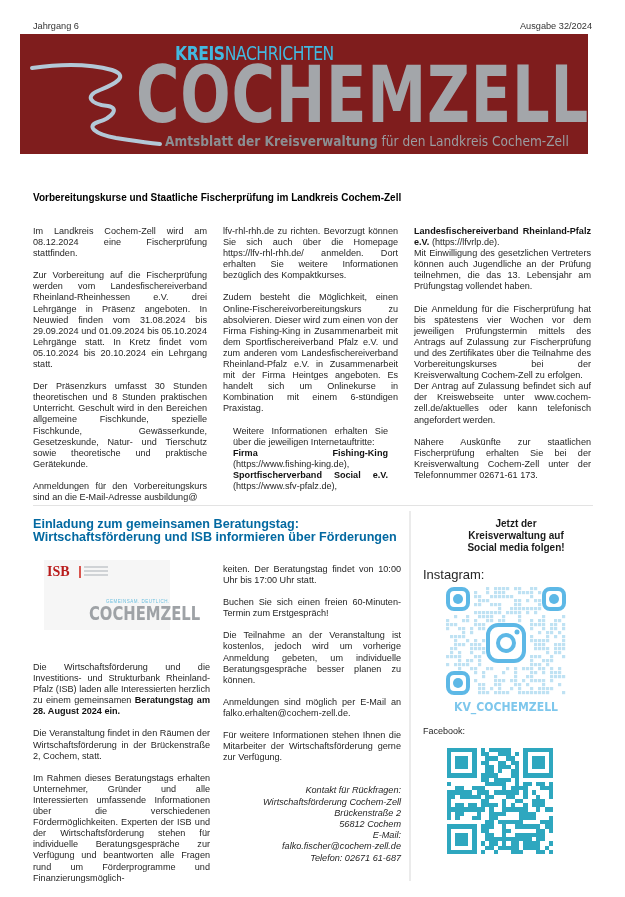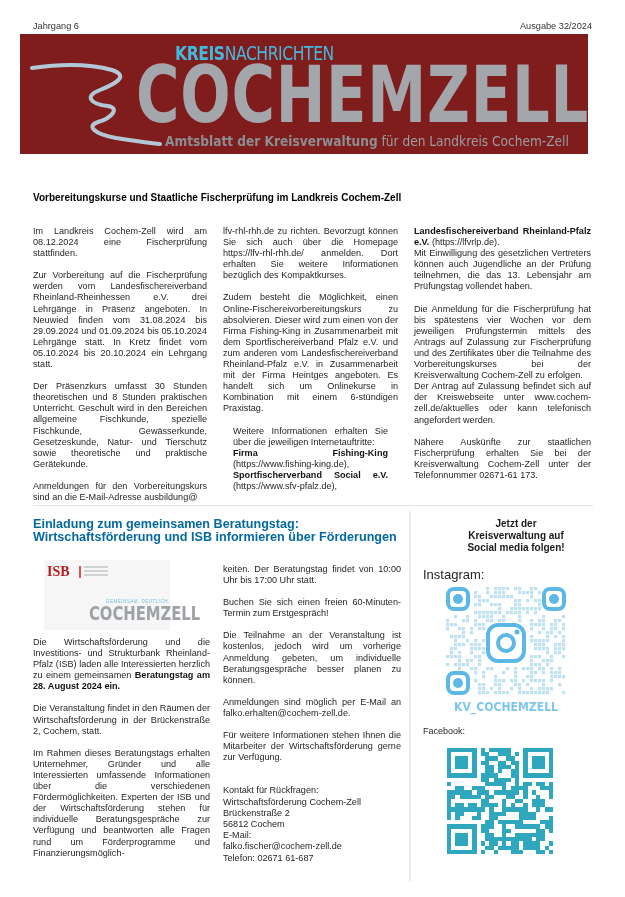--- a/index.html
+++ b/index.html
@@ -33,23 +33,23 @@
 
     .h2 { position: absolute; left: 33px; top: 518px; width: 370px; font-size: 12.6px; font-weight: bold; line-height: 13.2px; color: #0369a1; }
 
     .isb-logo { position: absolute; left: 44px; top: 560px; width: 126px; height: 70px; background: #f6f6f6; }
     .isb-logo .isb { position: absolute; left: 3px; top: 4px; font-family: "Liberation Serif", serif; font-weight: bold; font-size: 14px; color: #b91c1c; }
     .isb-logo .bar { position: absolute; left: 35px; top: 6px; width: 1.5px; height: 12px; background: #d8554f; }
     .isb-logo .tiny { position: absolute; left: 40px; top: 6px; width: 24px; height: 2px; background: #d0d3d6; box-shadow: 0 4px 0 #d0d3d6, 0 8px 0 #d0d3d6; }
     .isb-logo .smallcap { position: absolute; left: 62px; top: 39px; font-size: 4.5px; color: #6fc0e0; letter-spacing: 0.5px; }
     .isb-logo .cz2 { position: absolute; left: 45px; top: 43px; font-family: "DejaVu Sans", sans-serif; font-weight: bold; font-size: 20px; color: #9ea2a6; transform: scaleX(0.74); transform-origin: left top; white-space: nowrap; line-height: 1; }
 
-    .c4 { left: 33px; top: 637px; width: 177px; }
+    .c4 { left: 33px; top: 662px; width: 177px; }
     .c5 { left: 223px; top: 564px; width: 178px; }
-    .c5 .contact { text-align: left; line-height: 11.2px; }
+    .c5 .contact { text-align: right; line-height: 11.2px; font-style: italic; }
 
     .social { position: absolute; left: 418px; top: 518px; width: 186px; }
     .social .title { text-align: center; font-size: 10px; font-weight: bold; line-height: 12.2px; color: #1a1a1a; padding-left: 10px; }
     .lbl-ig { position: absolute; left: 423px; top: 567px; }
     .lbl-fb { position: absolute; left: 423px; top: 726px; }
     .qr-ig { position: absolute; left: 442px; top: 585px; width: 128px; height: 130px; }
     .qr-fb { position: absolute; left: 447px; top: 748px; width: 106px; height: 106px; }
   </style>
 </head>
 <body>

